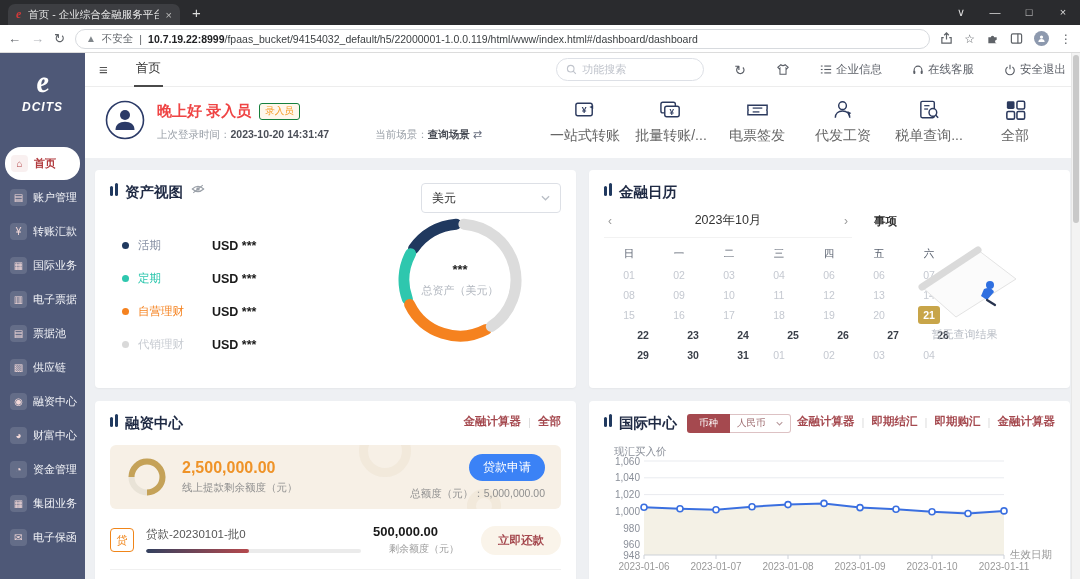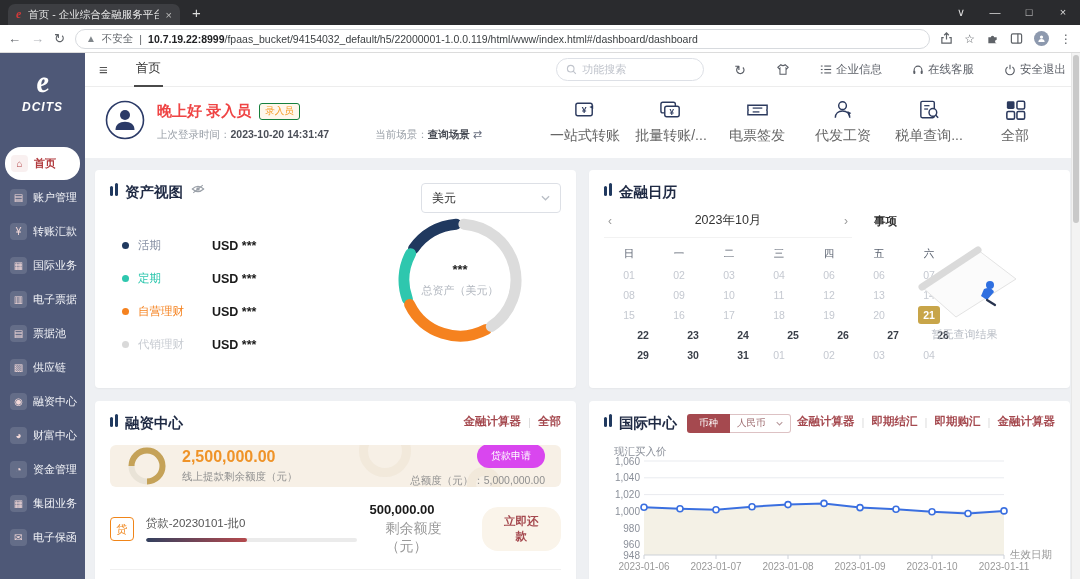--- a/index.html
+++ b/index.html
@@ -101,37 +101,37 @@
   .day { font-size:10.5px; text-align:center; padding:3px 0; width:22px; margin:0 auto; border-radius:3px; cursor:pointer; }
   .day.m { color:#c5c9d1; }
   .day.n { color:#3a3f49; font-weight:bold;margin-left:28px; }
   .day.sel { background:#c8a549; color:#fff; font-weight:bold; }
   .events { flex:1; padding-left:22px; display:flex; flex-direction:column; }
   .ev-title { font-size:11.5px; color:#333; font-weight:bold; margin-top:6px; }
   .ev-illu { margin:6px auto 0; }
   .ev-empty { text-align:center; font-size:11px; color:#b9bec6; margin-top:4px; }
 
   
-  .fin-banner { margin-top:12px; height:42px; background:#f7f0e6; border-radius:6px; display:flex; align-items:center; padding:0 16px; position:relative; overflow:hidden; }
+  .fin-banner { margin-top:12px; height:64px; background:#f7f0e6; border-radius:6px; display:flex; align-items:center; padding:0 16px; position:relative; overflow:hidden; }
   .fin-banner .deco { position:absolute; border:9px solid #efe6d6; border-radius:50%; opacity:.7; }
   .fb-amt-block { margin-left:14px; }
   .fb-amt { font-size:16px; font-weight:bold; color:#ef9328; }
   .fb-label { font-size:10.5px; color:#8f8f8f; margin-top:4px; }
   .fb-right { margin-left:auto; display:flex; flex-direction:column; align-items:flex-end; gap:6px; position:relative; }
-  .btn-apply { background:#d946ef; color:#fff; font-size:10px; padding:5px 14px; border-radius:14px; border:none; cursor:pointer; }
+  .btn-apply { background:#3b82f6; color:#fff; font-size:12px; padding:5px 14px; border-radius:14px; border:none; cursor:pointer; }
   .fb-total { font-size:10.5px; color:#8f8f8f; }
   .loan-row { display:flex; align-items:center; margin-top:15px; }
   .loan-badge { width:24px; height:24px; border:1px solid #f08519; color:#f08519; background:#fff; border-radius:4px; font-size:11px; display:flex; align-items:center; justify-content:center; }
   .loan-info { margin-left:12px; width:215px; }
   .loan-name { font-size:11.5px; color:#555; }
   .pbar { margin-top:7px; height:4px; background:#ebebeb; border-radius:2px; overflow:hidden; }
   .pbar i { display:block; height:100%; background:linear-gradient(90deg,#33405f,#b5494d); border-radius:2px; }
   .loan-amt-block { margin-left:12px; }
   .loan-amt { font-size:13px; font-weight:bold; color:#1a1a1a; }
-  .loan-amt-label { font-size:14px; color:#9a9a9a; margin-top:3px;margin-left:16px; }
+  .loan-amt-label { font-size:10px; color:#9a9a9a; margin-top:3px;margin-left:16px; }
   .btn-repay { margin-left:auto; background:#faf4ea; color:#a5494f; font-weight:bold; font-size:11.5px; padding:7px 17px; border-radius:16px; border:none; cursor:pointer; }
   .fin-div { border-top:1px solid #f0f0f0; margin-top:13px; }
   .partial-row { display:flex; justify-content:flex-end; margin-top:12px; padding-right:2px; }
   .partial-btn { width:58px; height:16px; background:#f8f3e9; border-radius:9px 9px 0 0; }
 
   
   .cur-badge { display:inline-flex; margin-left:10px; align-items:stretch; font-size:9.5px; cursor:pointer; }
   .cur-badge .k { background:#a5494f; color:#fff; padding:2px 12px; border-radius:3px 0 0 3px; display:flex; align-items:center; }
   .cur-badge .v { border:1px solid #ddc2c4; border-left:none; color:#9b686c; padding:2px 7px; border-radius:0 3px 3px 0; display:flex; align-items:center; gap:10px; }
   .chart-wrap { margin-top:12px; }

